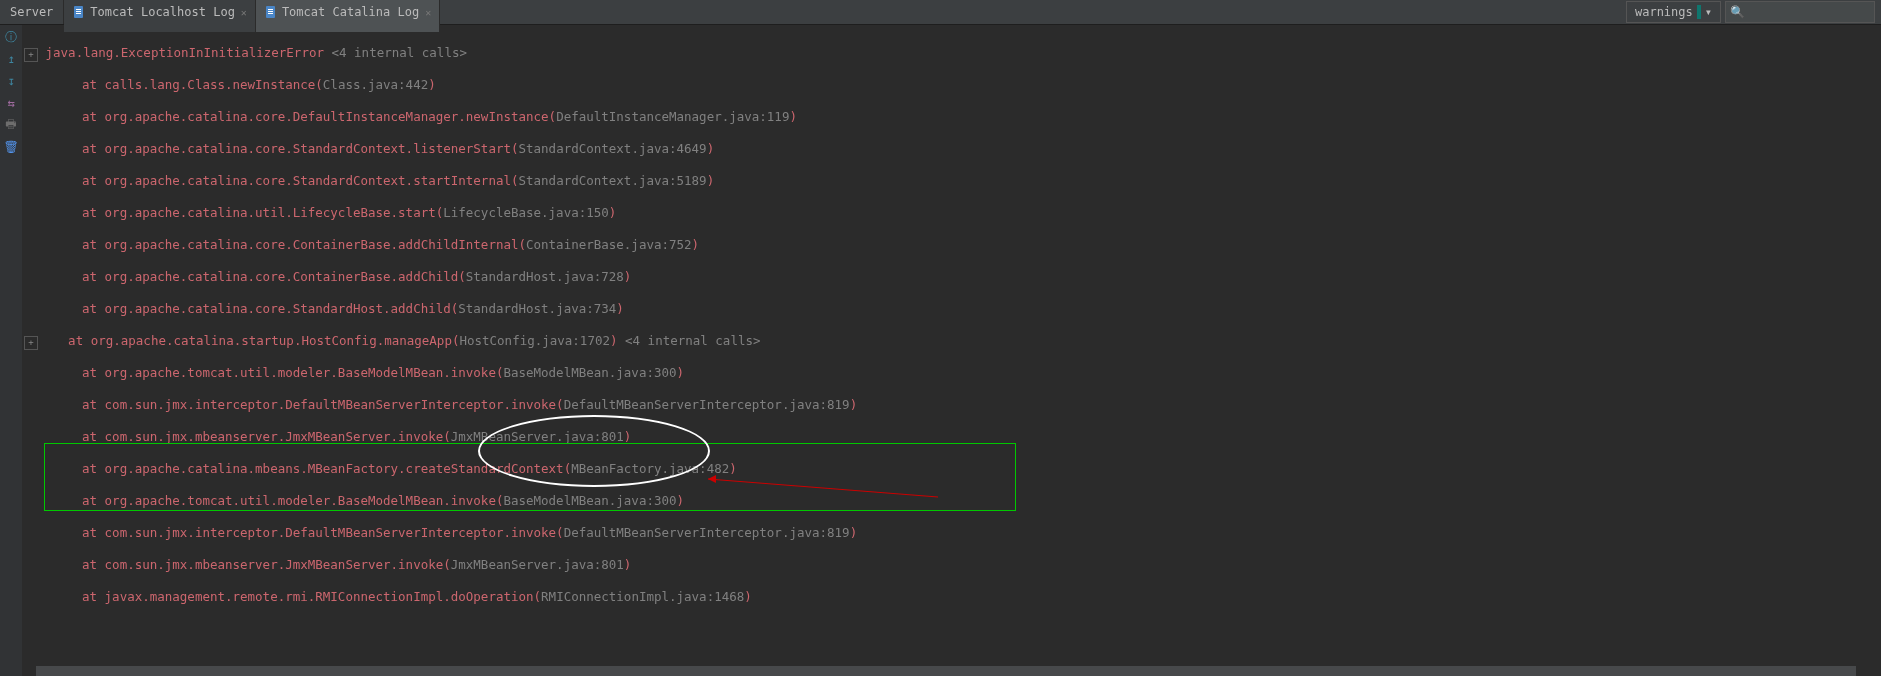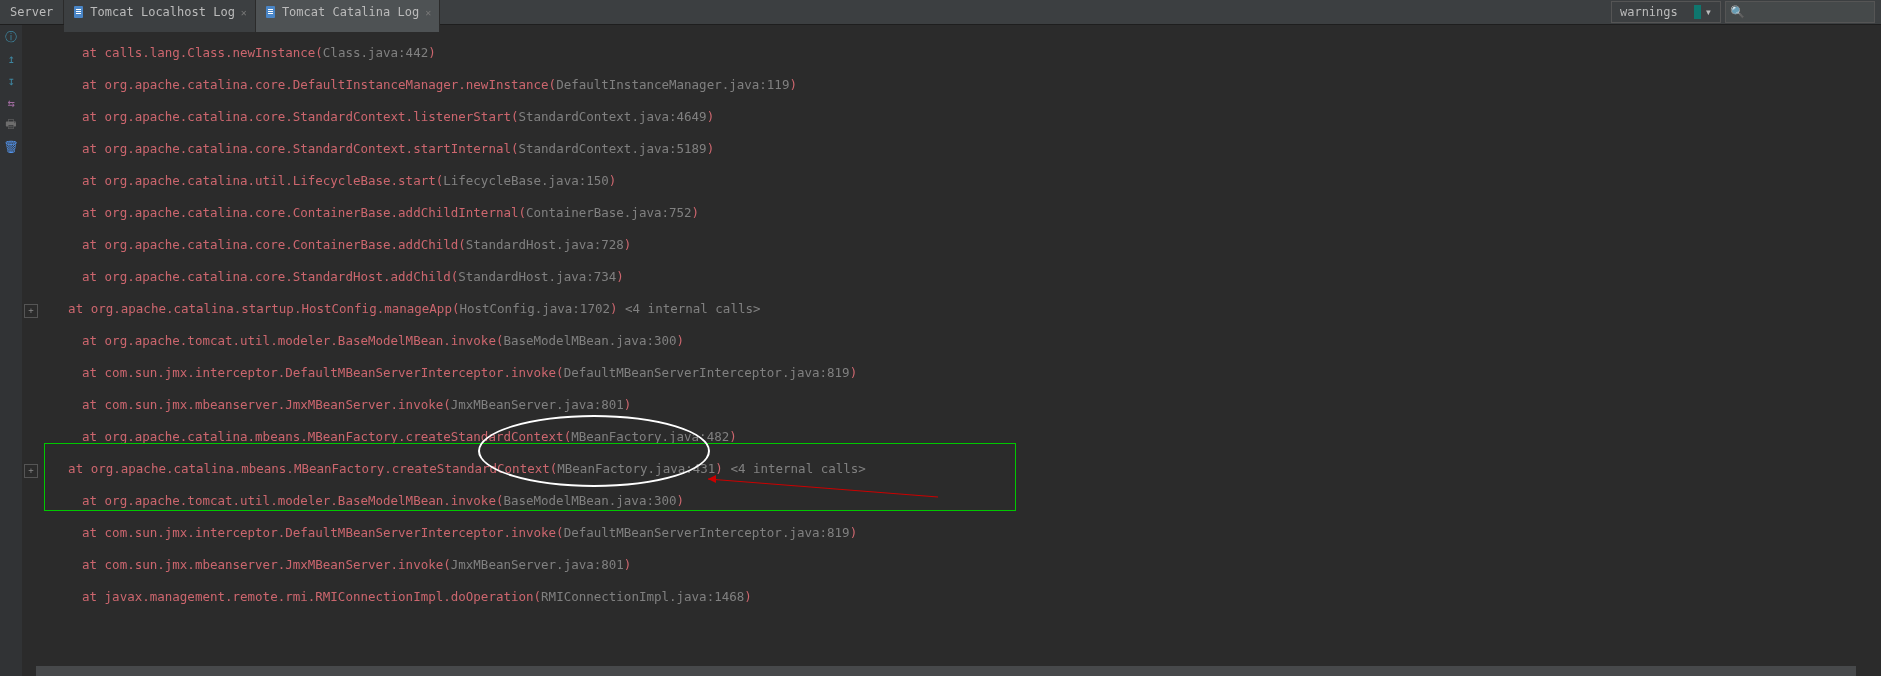--- a/index.html
+++ b/index.html
@@ -3,21 +3,21 @@
 <meta charset="utf-8">
 <style>
 html,body{margin:0;padding:0;width:1881px;height:676px;background:#2b2b2b;font-family:'DejaVu Sans Mono','Consolas',monospace;font-size:12px;color:#a9b7c6;overflow:hidden}
 .topbar{display:flex;align-items:center;height:24px;background:#3c3f41;border-bottom:1px solid #1e1e1e}
 .tab{display:flex;align-items:center;height:24px;padding:8px 8px;background:#3c3f41;color:#bbbbbb;border-right:1px solid #2b2b2b;cursor:pointer}
 .tab.server{padding:0 10px}
 .tab-icon{width:14px;height:14px;margin-right:4px;display:inline-flex;align-items:center;justify-content:center}
 .close-x{margin-left:6px;color:#777;font-size:10px}
 .topbar-right{margin-left:auto;display:flex;align-items:center;gap:4px;padding-right:6px}
 .dropdown{display:flex;align-items:center;background:#3c3f41;border:1px solid #555;height:20px;padding:0 4px;color:#bbb}
-.dropdown .dd-text{padding:0 16px 0 4px;border-right:7px solid #0f766e}
+.dropdown .dd-text{padding:0 4px 0 4px;border-right:4px solid #0f766e}
 .dropdown .dd-arrow{padding:0 4px}
 .search-box{display:flex;align-items:center;background:#45494a;border:1px solid #555;height:20px;padding:0 4px;width:140px}
 .search-box .mag{color:#888;margin-right:2px}
 .main{display:flex;height:calc(100% - 24px)}
 .gutter{width:22px;background:#313335;display:flex;flex-direction:column;align-items:center;padding-top:4px;gap:6px}
 .gutter .gicon{width:16px;height:16px;display:flex;align-items:center;justify-content:center;color:#6e6e6e;cursor:pointer}
 .log{flex:1;padding:4px 2px 2px 2px;overflow:hidden;position:relative;line-height:16px;font-size:12.5px;white-space:pre}
 .fold-col{width:14px;display:inline-block}
 .fold{display:inline-block;width:12px;height:12px;border:1px solid #555;color:#888;font-size:9px;line-height:10px;text-align:center;vertical-align:0px;margin-right:2px;cursor:pointer}
 .red{color:#cc666e}
@@ -76,34 +76,34 @@
 <div class="main">
   <div class="gutter">
     <span class="gicon" style="color:#3e86a0">ⓘ</span>
     <span class="gicon" style="color:#3e86a0">↥</span>
     <span class="gicon" style="color:#3e86a0">↧</span>
     <span class="gicon" style="color:#9e6b9e">⇆</span>
     <span class="gicon">🖶</span>
     <span class="gicon" style="color:#5394ec">🗑</span>
   </div>
   <div class="log">
+<div class="row"><span class="fold-col"><span class="fold">+</span></span><span class="red"> java.lang.ExceptionInInitializerError</span><span class="comment"> &lt;4 internal calls&gt;</span></div>
 <div class="row indent2"><span class="red">at calls.lang.Class.newInstance(</span><span class="underline">Class.java:442</span><span class="red">)</span></div>
 <div class="row indent2"><span class="red">at org.apache.catalina.core.DefaultInstanceManager.newInstance(</span><span class="underline">DefaultInstanceManager.java:119</span><span class="red">)</span></div>
 <div class="row indent2"><span class="red">at org.apache.catalina.core.StandardContext.listenerStart(</span><span class="underline">StandardContext.java:4649</span><span class="red">)</span></div>
 <div class="row indent2"><span class="red">at org.apache.catalina.core.StandardContext.startInternal(</span><span class="underline">StandardContext.java:5189</span><span class="red">)</span></div>
 <div class="row indent2"><span class="red">at org.apache.catalina.util.LifecycleBase.start(</span><span class="underline">LifecycleBase.java:150</span><span class="red">)</span></div>
 <div class="row indent2"><span class="red">at org.apache.catalina.core.ContainerBase.addChildInternal(</span><span class="underline">ContainerBase.java:752</span><span class="red">)</span></div>
 <div class="row indent2"><span class="red">at org.apache.catalina.core.ContainerBase.addChild(</span><span class="underline">StandardHost.java:728</span><span class="red">)</span></div>
 <div class="row indent2"><span class="red">at org.apache.catalina.core.StandardHost.addChild(</span><span class="underline">StandardHost.java:734</span><span class="red">)</span></div>
 <div class="row"><span class="fold-col"><span class="fold">+</span></span>    <span class="red">at org.apache.catalina.startup.HostConfig.manageApp(</span><span class="underline">HostConfig.java:1702</span><span class="red">)</span><span class="comment"> &lt;4 internal calls&gt;</span></div>
 <div class="row indent2"><span class="red">at org.apache.tomcat.util.modeler.BaseModelMBean.invoke(</span><span class="underline">BaseModelMBean.java:300</span><span class="red">)</span></div>
 <div class="row indent2"><span class="red">at com.sun.jmx.interceptor.DefaultMBeanServerInterceptor.invoke(</span><span class="underline">DefaultMBeanServerInterceptor.java:819</span><span class="red">)</span></div>
 <div class="row indent2"><span class="red">at com.sun.jmx.mbeanserver.JmxMBeanServer.invoke(</span><span class="underline">JmxMBeanServer.java:801</span><span class="red">)</span></div>
 <div class="row indent2"><span class="red">at org.apache.catalina.mbeans.MBeanFactory.createStandardContext(</span><span class="underline">MBeanFactory.java:482</span><span class="red">)</span></div>
-<div class="row"><span class="fold-col"><span class="fold">+</span></span>    <span class="red">at org.apache.catalina.mbeans.MBeanFactory.createStandardContext(</span><span class="underline">MBeanFactory.java:431</span><span class="red">)</span><span class="comment"> &lt;4 internal calls&gt;</span></div>
 <div class="row indent2"><span class="red">at org.apache.tomcat.util.modeler.BaseModelMBean.invoke(</span><span class="underline">BaseModelMBean.java:300</span><span class="red">)</span></div>
 <div class="row indent2"><span class="red">at com.sun.jmx.interceptor.DefaultMBeanServerInterceptor.invoke(</span><span class="underline">DefaultMBeanServerInterceptor.java:819</span><span class="red">)</span></div>
 <div class="row indent2"><span class="red">at com.sun.jmx.mbeanserver.JmxMBeanServer.invoke(</span><span class="underline">JmxMBeanServer.java:801</span><span class="red">)</span></div>
 <div class="row indent2"><span class="red">at javax.management.remote.rmi.RMIConnectionImpl.doOperation(</span><span class="underline">RMIConnectionImpl.java:1468</span><span class="red">)</span></div>
 
 
 
 
 
 

